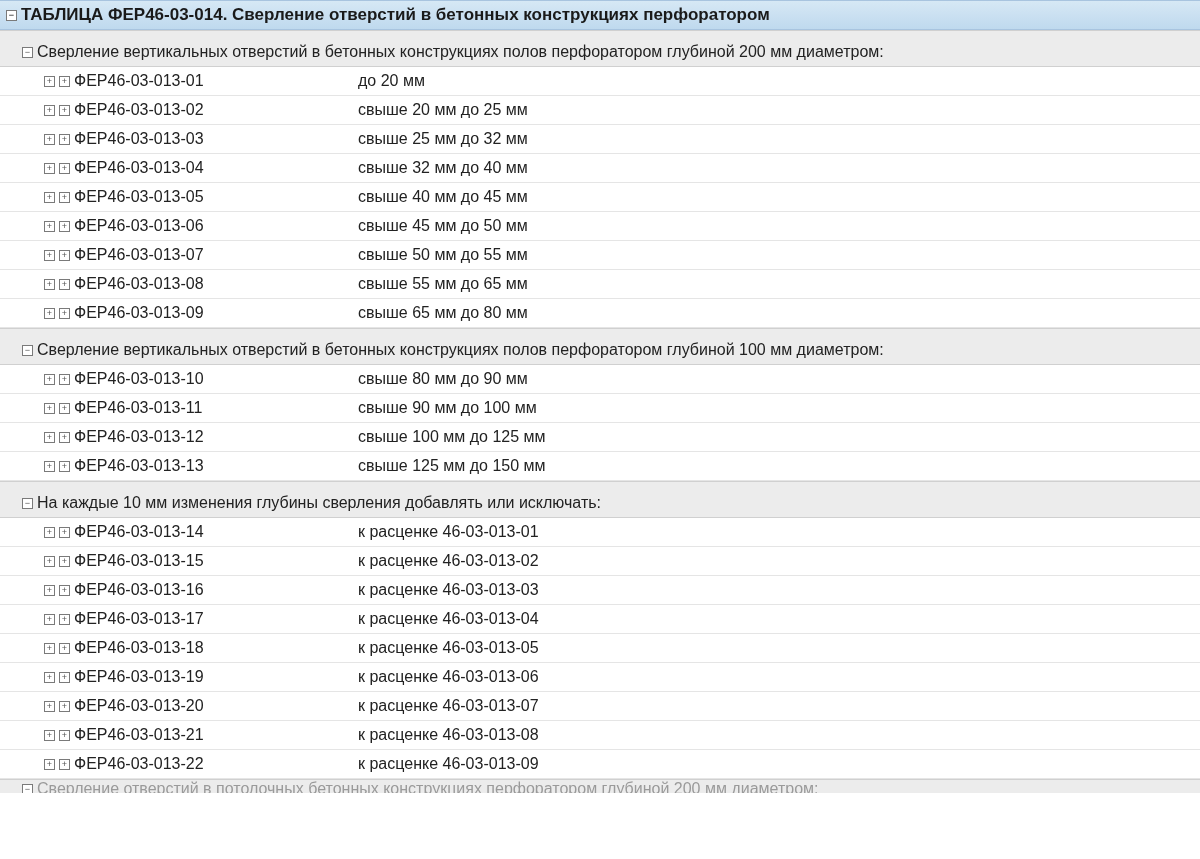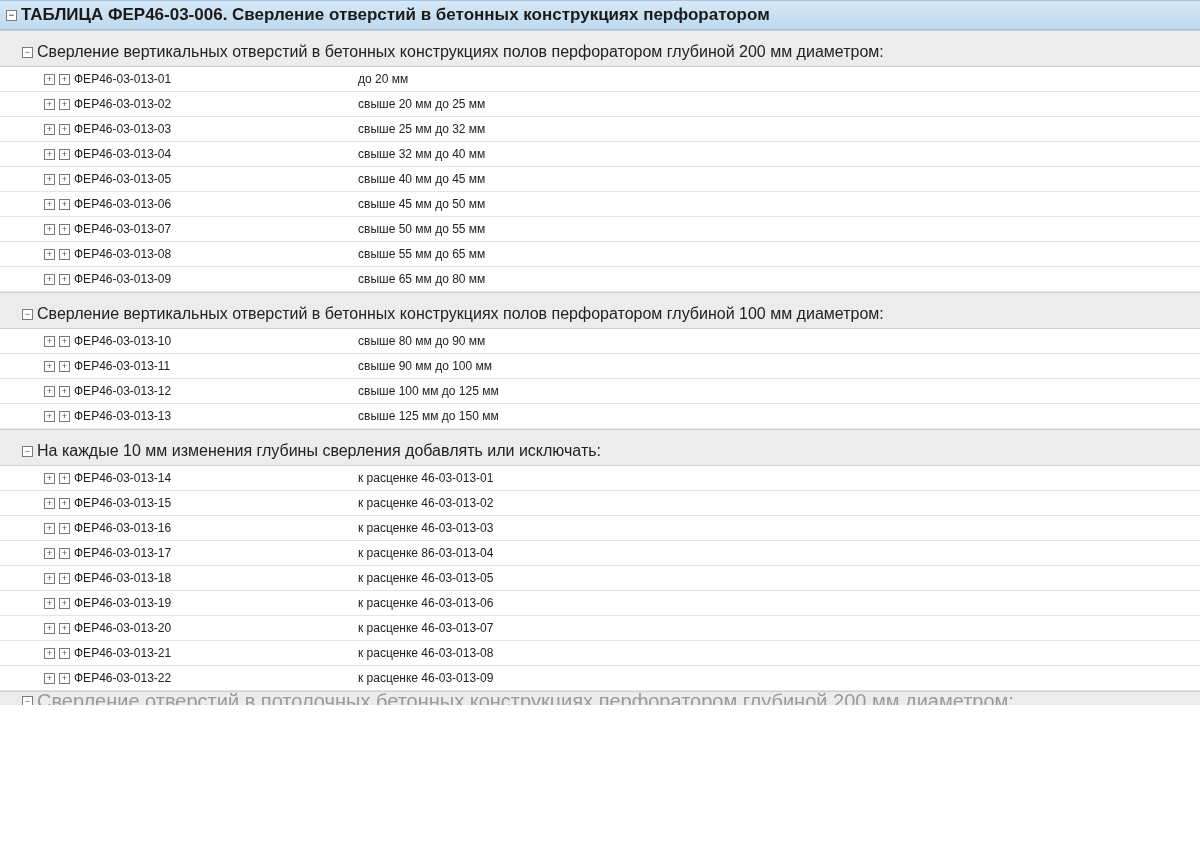--- a/index.html
+++ b/index.html
@@ -29,21 +29,21 @@
     display: flex;
     align-items: center;
     font-size: 16px;
     color: #222;
   }
   .item-row {
     border-bottom: 1px solid #e5e5e5;
     padding: 5px 6px 5px 44px;
     display: flex;
     align-items: center;
-    font-size: 12px;
+    font-size: 16px;
     color: #222;
     background: #fff;
   }
   .toggle {
     display: inline-flex;
     align-items: center;
     justify-content: center;
     width: 11px;
     height: 11px;
     border: 1px solid #7a7a7a;
@@ -65,32 +65,32 @@
   .desc-col {
     flex: 1;
     margin-left: 16px;
   }
   .cutoff {
     background: #ececec;
     border-top: 1px solid #d0d0d0;
     padding: 5px 6px 0 22px;
     display: flex;
     align-items: center;
-    font-size: 20px;
+    font-size: 16px;
     color: #9a9a9a;
     height: 14px;
     overflow: hidden;
   }
 </style>
 </head>
 <body>
 
 <div class="header-row">
   <span class="toggle minus"></span>
-  <span>ТАБЛИЦА ФЕР46-03-006. Сверление отверстий в бетонных конструкциях перфоратором</span>
+  <span>ТАБЛИЦА ФЕР46-03-014. Сверление отверстий в бетонных конструкциях перфоратором</span>
 </div>
 
 <div id="groups-container">
     <div class="group-row">
       <span class="toggle minus"></span>
       <span>Сверление вертикальных отверстий в бетонных конструкциях полов перфоратором глубиной 200 мм диаметром:</span>
     </div>
     <div class="item-row">
       <span class="toggle plus"></span>
       <span class="toggle plus"></span>
@@ -192,21 +192,21 @@
     <div class="item-row">
       <span class="toggle plus"></span>
       <span class="toggle plus"></span>
       <span class="code-col">ФЕР46-03-013-16</span>
       <span class="desc-col">к расценке 46-03-013-03</span>
     </div>
     <div class="item-row">
       <span class="toggle plus"></span>
       <span class="toggle plus"></span>
       <span class="code-col">ФЕР46-03-013-17</span>
-      <span class="desc-col">к расценке 86-03-013-04</span>
+      <span class="desc-col">к расценке 46-03-013-04</span>
     </div>
     <div class="item-row">
       <span class="toggle plus"></span>
       <span class="toggle plus"></span>
       <span class="code-col">ФЕР46-03-013-18</span>
       <span class="desc-col">к расценке 46-03-013-05</span>
     </div>
     <div class="item-row">
       <span class="toggle plus"></span>
       <span class="toggle plus"></span>

